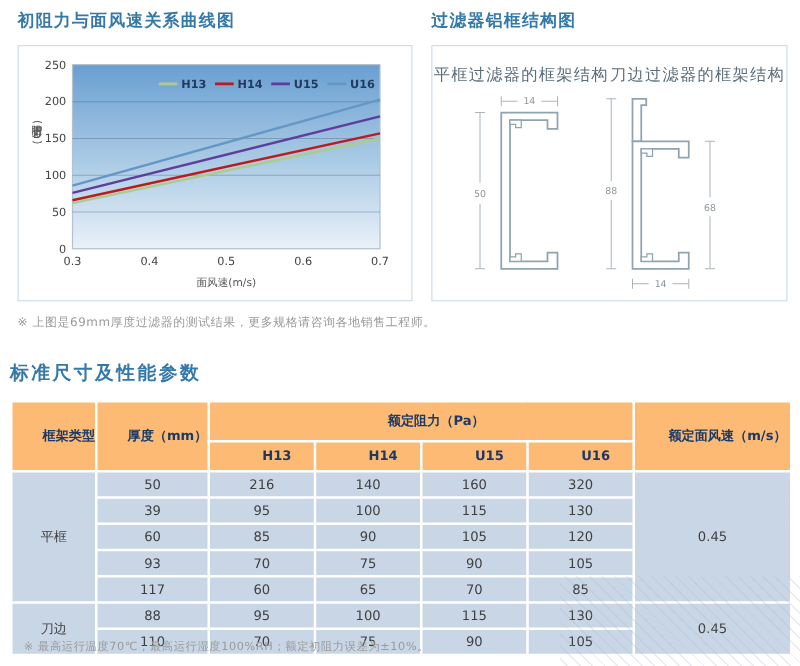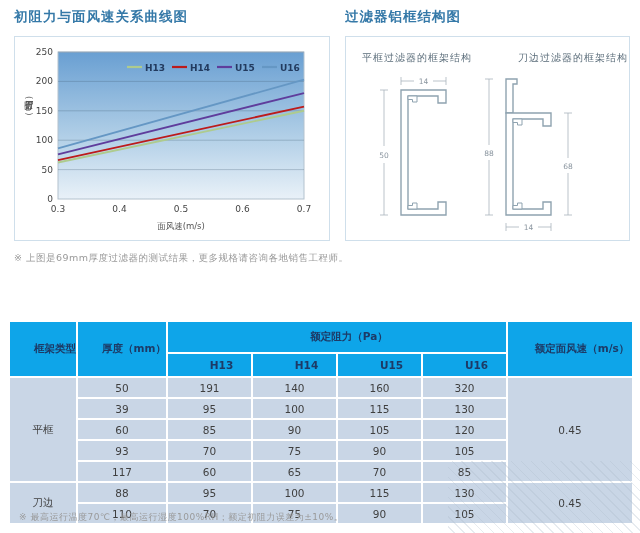--- a/index.html
+++ b/index.html
@@ -17,39 +17,39 @@
   .diagram-panel{left:345px;width:285px;}
   .ylab{
     position:absolute;left:8px;top:56px;writing-mode:vertical-rl;
     font-size:8.5px;color:#555;letter-spacing:1px;
   }
   .xlab{
     position:absolute;left:43px;top:184px;width:246px;text-align:center;
     font-size:8.5px;color:#555;
   }
   .dlabel{
-    position:absolute;top:14px;font-size:10px;color:#5c6e7b;letter-spacing:1px;
+    position:absolute;top:14px;font-size:13px;color:#5c6e7b;letter-spacing:1px;
   }
   .dlabel.left{left:0;width:142px;text-align:center;}
   .dlabel.right{left:142px;width:140px;text-align:right;}
   .note{
     position:absolute;left:14px;font-size:9.5px;color:#9a9a9a;letter-spacing:0.5px;
   }
   .chart-note{top:252px;}
   .table-note{left:19px;top:511px;font-size:9px;}
   .big-title{top:289px;left:8px;font-size:15px;letter-spacing:2px;}
   table.spec{
     position:absolute;left:8px;top:320px;width:624px;border-collapse:collapse;table-layout:fixed;
     font-size:10.5px;
   }
   table.spec th,table.spec td{
     border:2px solid #fff;text-align:center;vertical-align:middle;padding:0;
   }
   table.spec thead th{
-    background:#0ea5e9;color:#1d3a66;font-weight:bold;padding-left:24px;
+    background:#fdba74;color:#1d3a66;font-weight:bold;padding-left:24px;
   }
   tr.h1 th{height:30px;}
   tr.h2 th{height:22px;}
   table.spec tbody td{
     background:#c9d6e6;color:#3f3f3f;height:19px;
   }
   svg{font-family:"DejaVu Sans","Liberation Sans",sans-serif;display:block;}
   .watermark{
     position:absolute;right:-18px;bottom:-14px;width:210px;height:86px;
     background:repeating-linear-gradient(45deg,rgba(170,185,200,0.28) 0 1px,transparent 1px 7px);
@@ -138,20 +138,21 @@
       <g font-size="7.5" fill="#8a959f" text-anchor="middle">
         <text x="77.5" y="18.5">14</text>
         <text x="38" y="92.5">50</text>
         <text x="143" y="90.5">88</text>
         <text x="222" y="103.5">68</text>
         <text x="182.5" y="164.5">14</text>
       </g>
     </svg>
   </div>
 
+  <h2 class="sec-title big-title">标准尺寸及性能参数</h2>
 
   <table class="spec">
     <colgroup>
       <col style="width:68px">
         <col style="width:90px">
       <col style="width:85px">
         <col style="width:85px">
         <col style="width:85px">
         <col style="width:85px">
       <col style="width:126px">
@@ -167,21 +168,21 @@
         <th>H13</th>
         <th>H14</th>
         <th>U15</th>
         <th>U16</th>
       </tr>
     </thead>
     <tbody id="specBody">
         <tr>
           <td rowspan="5">平框</td>
           <td>50</td>
-          <td>191</td>
+          <td>216</td>
           <td>140</td>
           <td>160</td>
           <td>320</td>
           <td rowspan="5">0.45</td>
         </tr>
         <tr>
           <td>39</td>
           <td>95</td>
           <td>100</td>
           <td>115</td>

